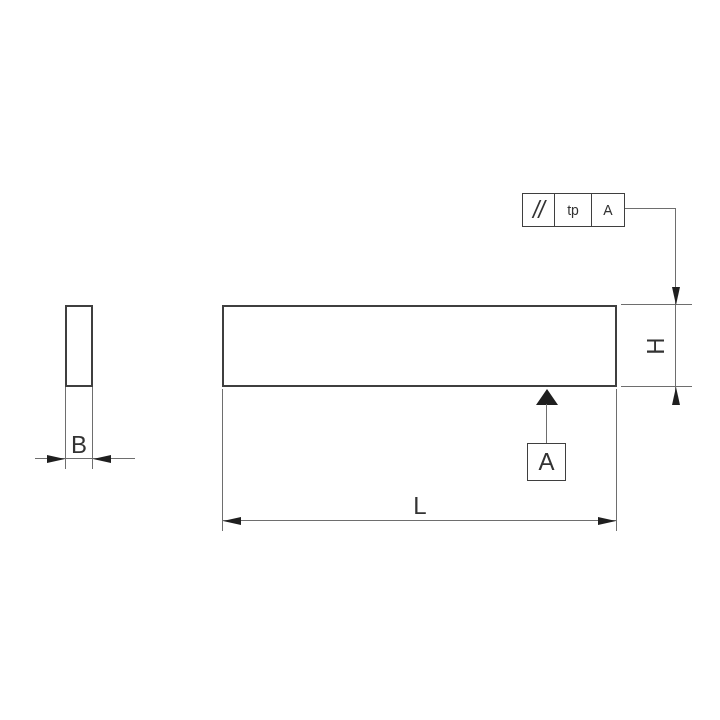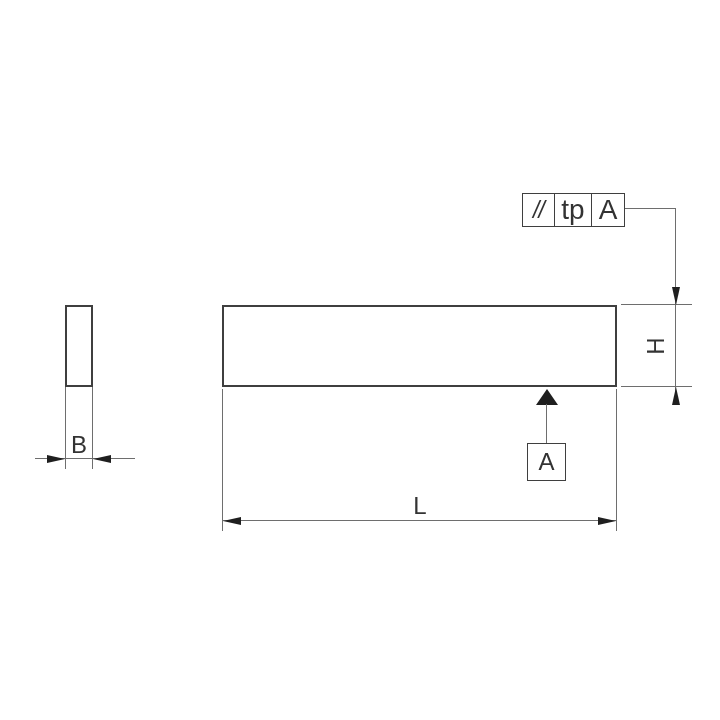--- a/index.html
+++ b/index.html
@@ -45,21 +45,21 @@
     left:522px;top:193px;
     width:103px;height:34px;
     border:1.5px solid var(--object-line);
     box-sizing:border-box;
     display:flex;
     background:var(--background);
   }
   .fcf-cell{
     display:flex;align-items:center;justify-content:center;
     color:var(--text);
-    font-size:28px;line-height:1;
+    font-size:14px;line-height:1;
     box-sizing:border-box;
   }
   .fcf-cell.sym{width:31px;font-size:23px;letter-spacing:-1px;font-style:italic;}
   .fcf-cell.tol{width:38px;border-left:1.5px solid var(--object-line);border-right:1.5px solid var(--object-line);}
   .fcf-cell.dat{flex:1;}
   .datum-box{
     position:absolute;
     left:527px;top:443px;
     width:39px;height:38px;
     border:1.5px solid var(--object-line);

